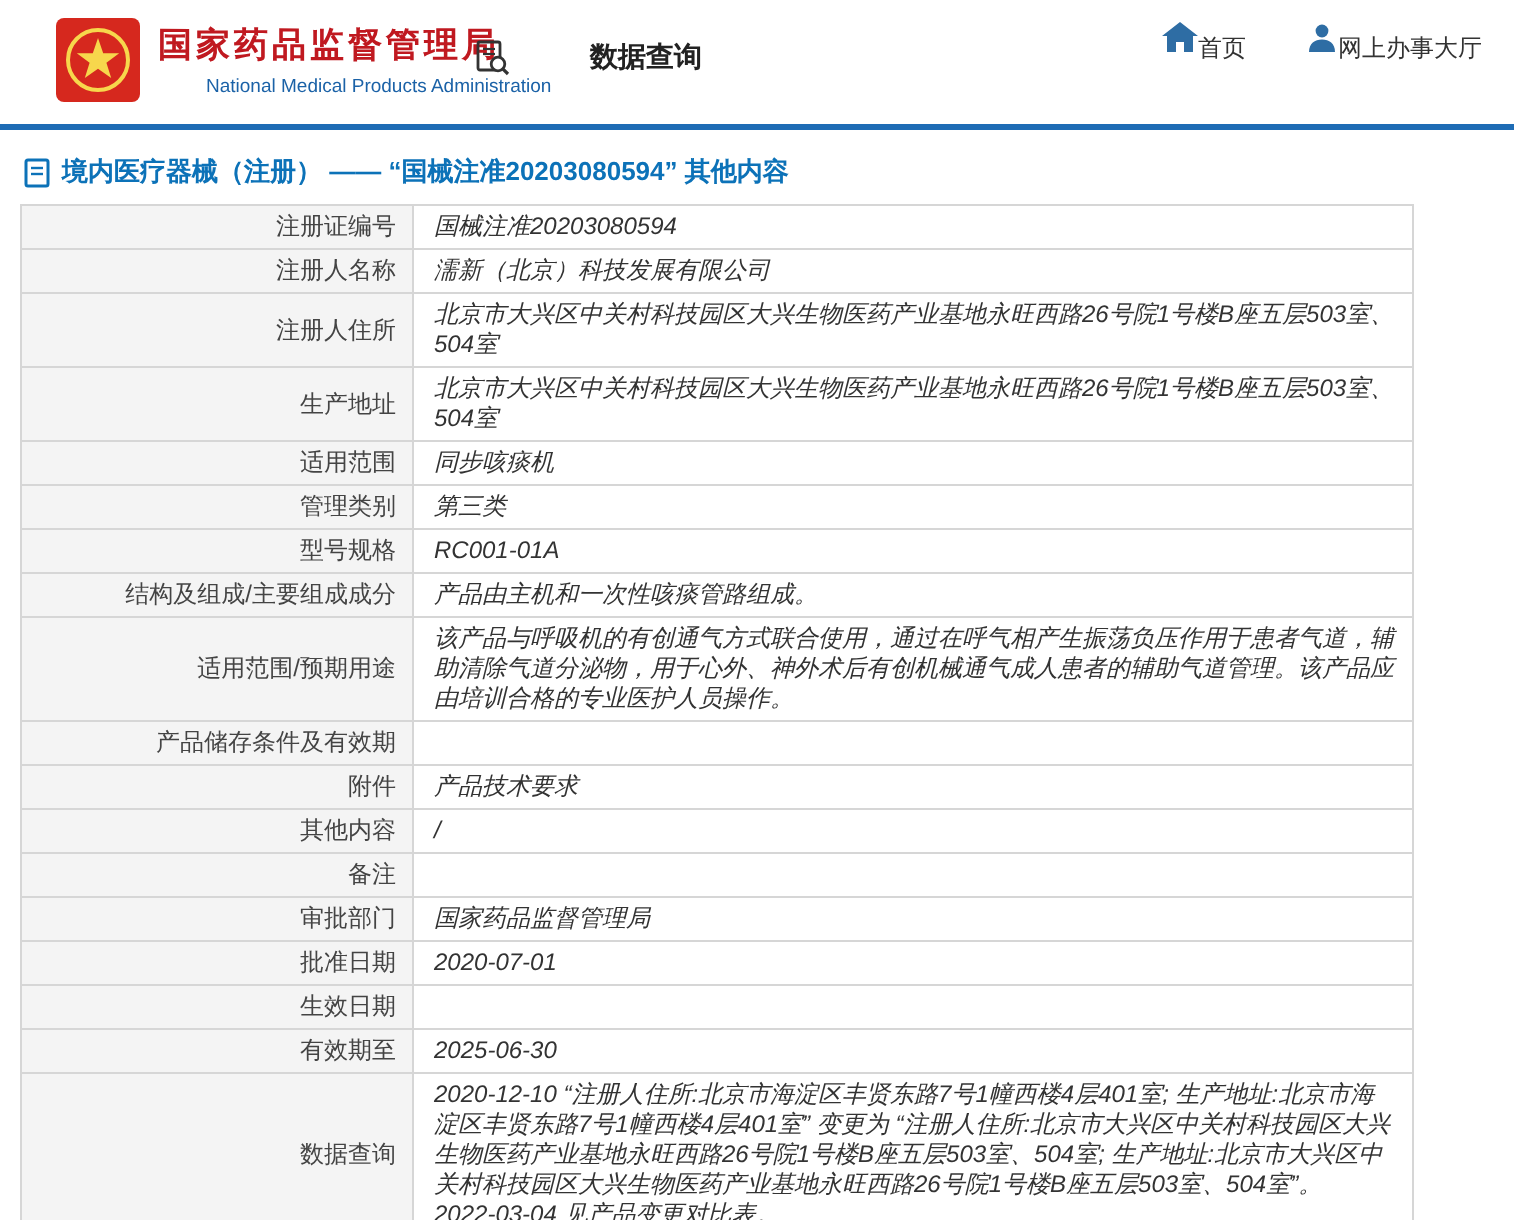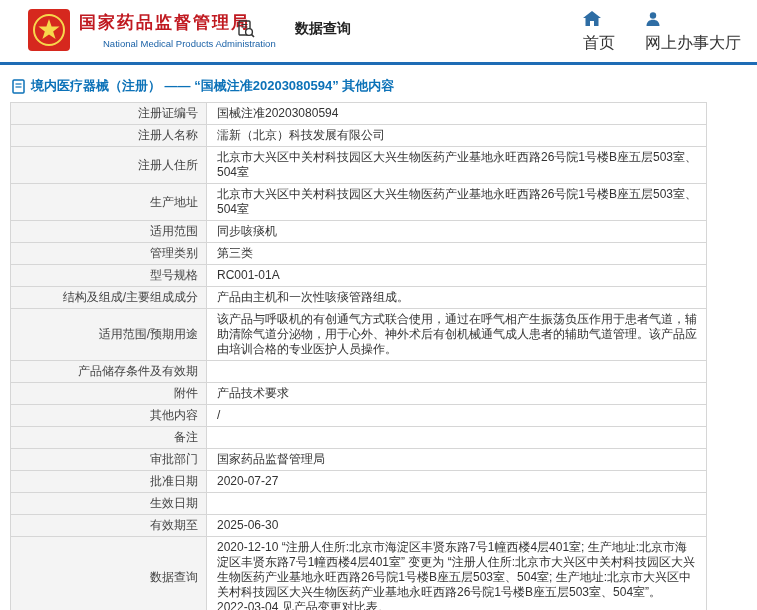--- a/index.html
+++ b/index.html
@@ -13,31 +13,31 @@
   
   .header { height: 62px; position: relative; background: #fff; }
   .brand { position: absolute; left: 28px; top: 9px; display: flex; align-items: center; }
   .emblem { width: 42px; height: 42px; flex: 0 0 auto; }
   .org { margin-left: 9px; }
   .org-cn { color: #c01920; font-size: 17px; font-weight: bold; letter-spacing: 2px; }
   .org-en { color: #1b62a7; font-size: 9.5px; margin-top: 4px; padding-left: 24px; }
   .data-query { position: absolute; left: 237px; top: 20px; display: flex; align-items: center; font-size: 14px; font-weight: bold; color: #222; cursor: pointer; gap: 35px; }
   .dq-icon { margin-right: 5px; display: inline-flex; }
   .nav { position: absolute; right: 16px; top: 11px; display: flex; gap: 30px; }
-  .nav-item { display: flex; flex-direction: column; align-items: flex-start; font-size: 16px; color: #333; cursor: pointer; }
+  .nav-item { display: flex; flex-direction: row; align-items: flex-end; font-size: 12px; color: #333; cursor: pointer; }
   .nav-item .nicon { height: 17px; margin-bottom: 5px; display: inline-flex; }
   .header-line { height: 3px; background: #1e6cb5; }
   
   .page-title { display: flex; align-items: center; margin: 12px 0 7px 12px; color: #0c72b8; font-weight: bold; font-size: 13px; }
   .pt-icon { margin-right: 6px; display: inline-flex; }
   
   .info-table { width: 697px; margin: 0 10px; border-collapse: collapse; table-layout: fixed; }
   .info-table td { border: 1px solid #d6d6d6; font-size: 12px; line-height: 15px; padding: 3px 8px; vertical-align: middle; }
   td.lbl { width: 196px; background: #f4f4f4; text-align: right; color: #444; }
-  td.val { color: #333; text-align: left; padding-left: 10px; }
+  td.val { color: #333; text-align: left; padding-left: 10px; font-style: italic; }
   td.val.pre { white-space: pre-line; }
   .link { color: #1a73c0; text-decoration: none; cursor: pointer; }
   .note-icon { display: inline-block; width: 9px; height: 9px; border-radius: 50%; background: #4a4a4a; margin-right: 4px; vertical-align: -1px; }
 </style>
 </head>
 <body>
 
 <div class="header">
   <div class="brand">
     <span class="emblem">
@@ -152,21 +152,21 @@
     <tr>
       <td class="lbl">备注</td>
       <td class="val"></td>
     </tr>
     <tr>
       <td class="lbl">审批部门</td>
       <td class="val">国家药品监督管理局</td>
     </tr>
     <tr>
       <td class="lbl">批准日期</td>
-      <td class="val">2020-07-27</td>
+      <td class="val">2020-07-01</td>
     </tr>
     <tr>
       <td class="lbl">生效日期</td>
       <td class="val"></td>
     </tr>
     <tr>
       <td class="lbl">有效期至</td>
       <td class="val">2025-06-30</td>
     </tr>
     <tr>

